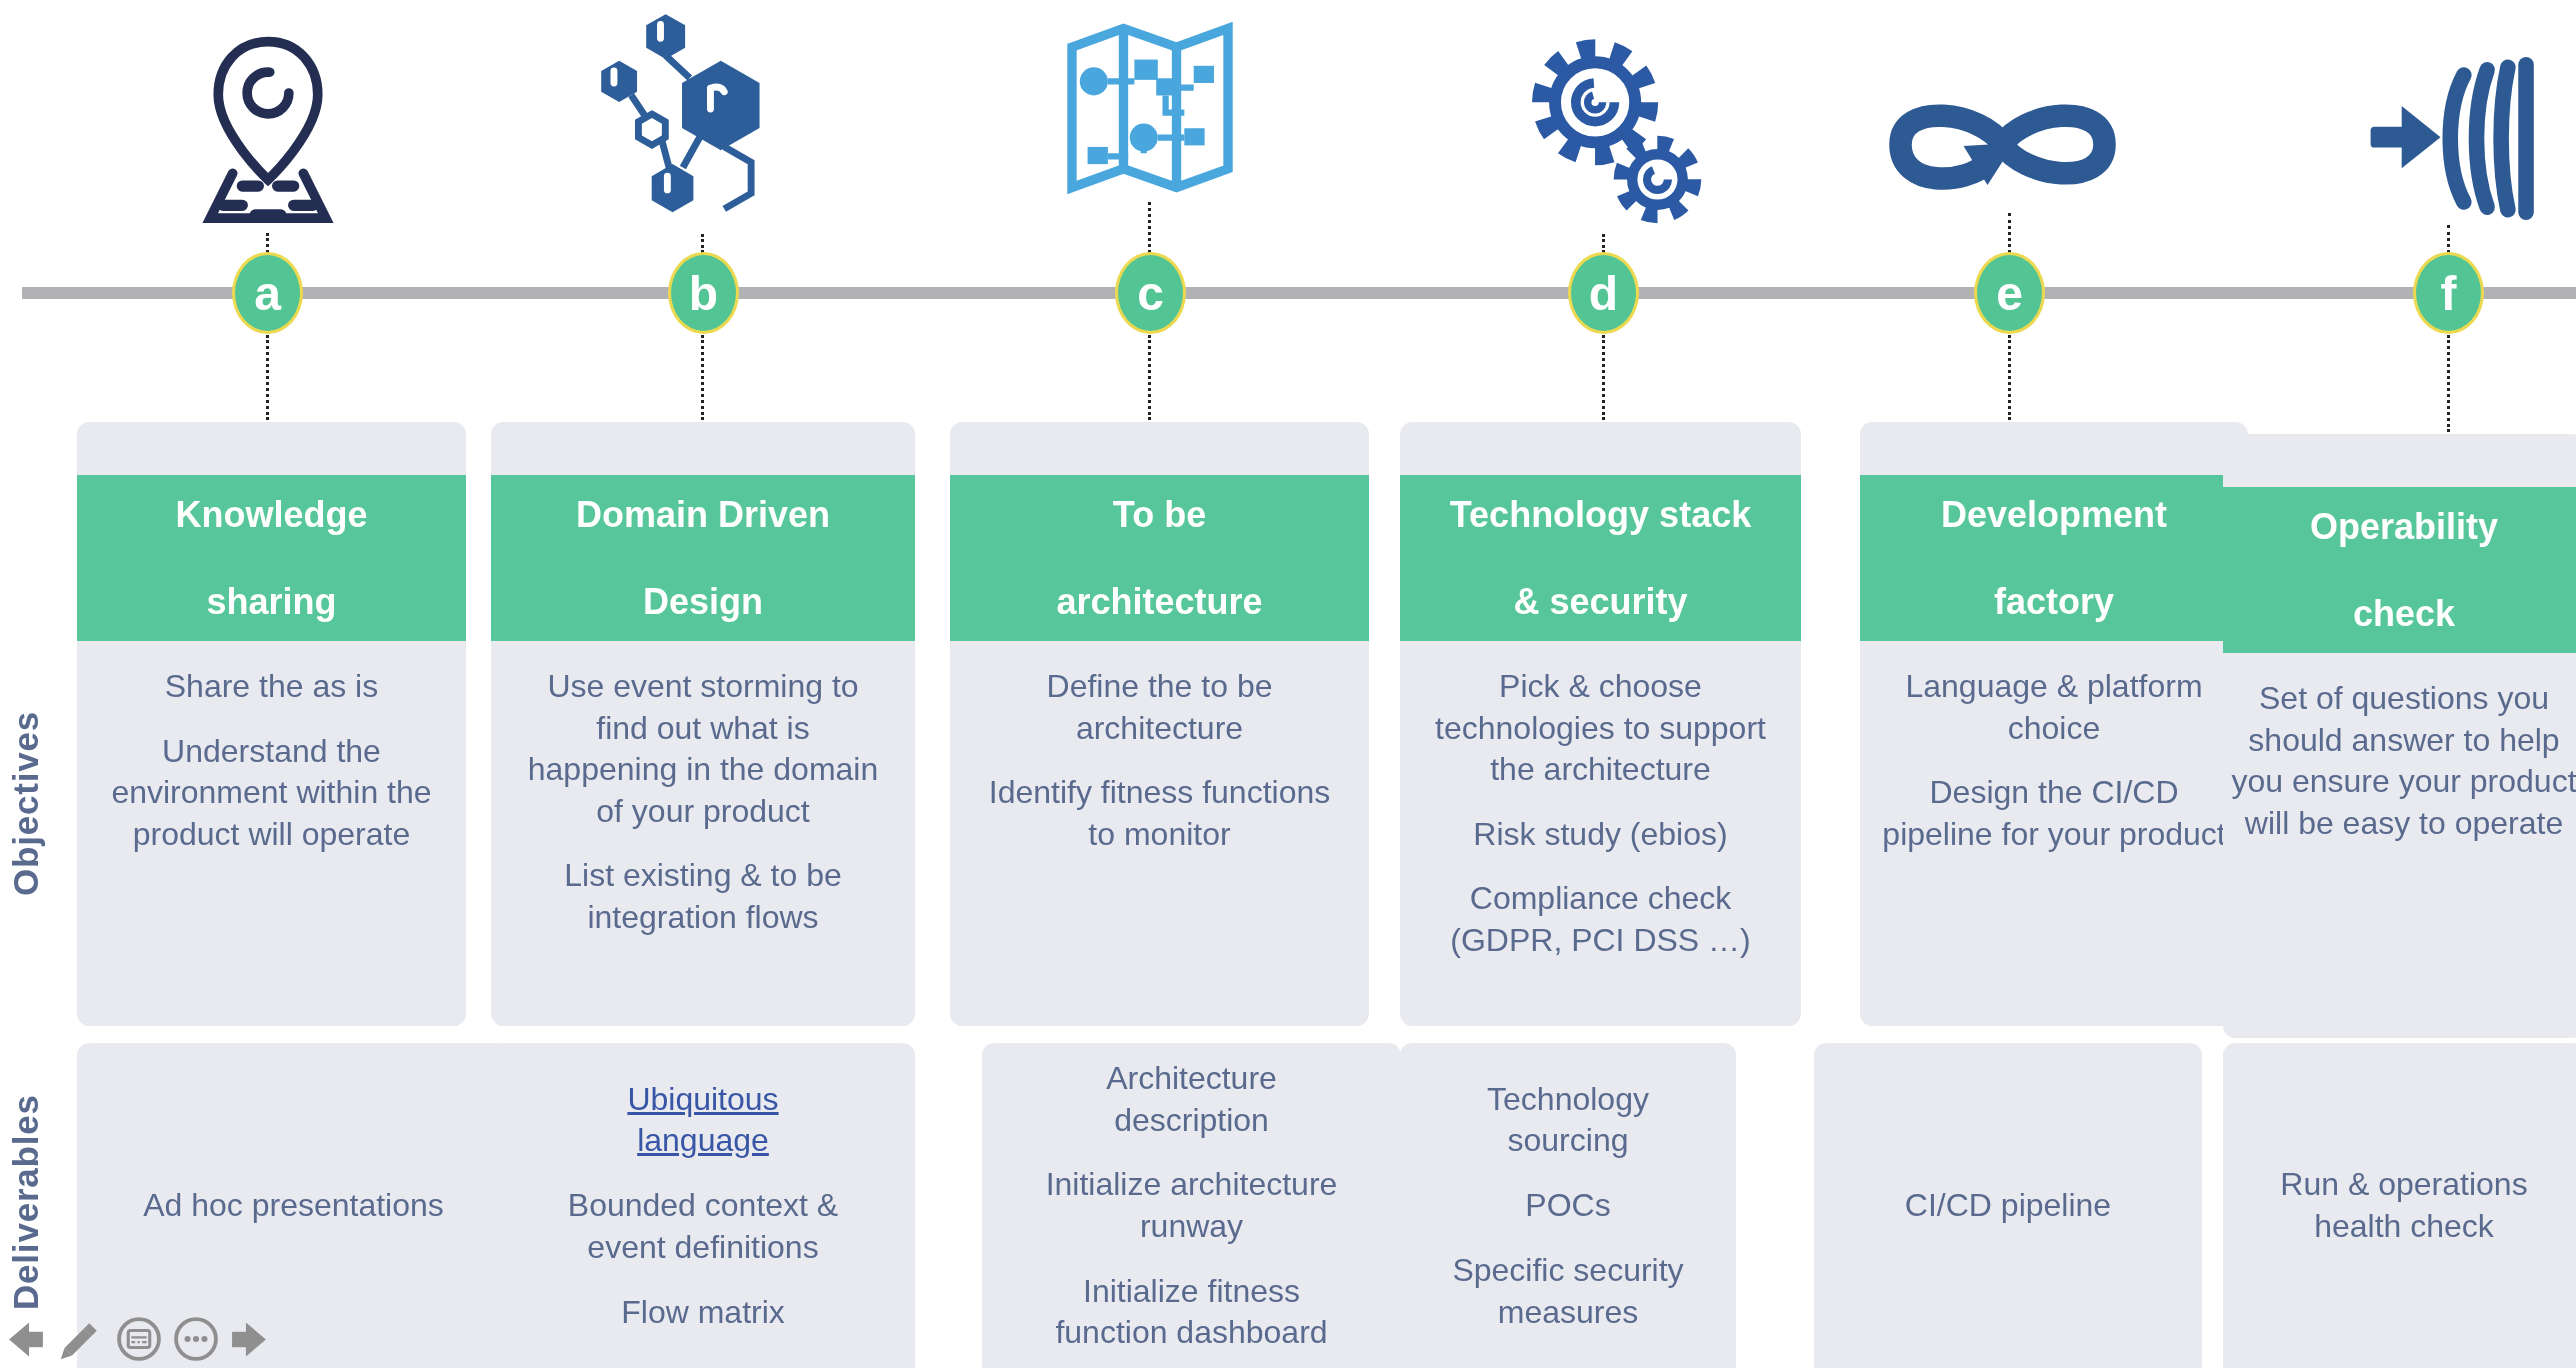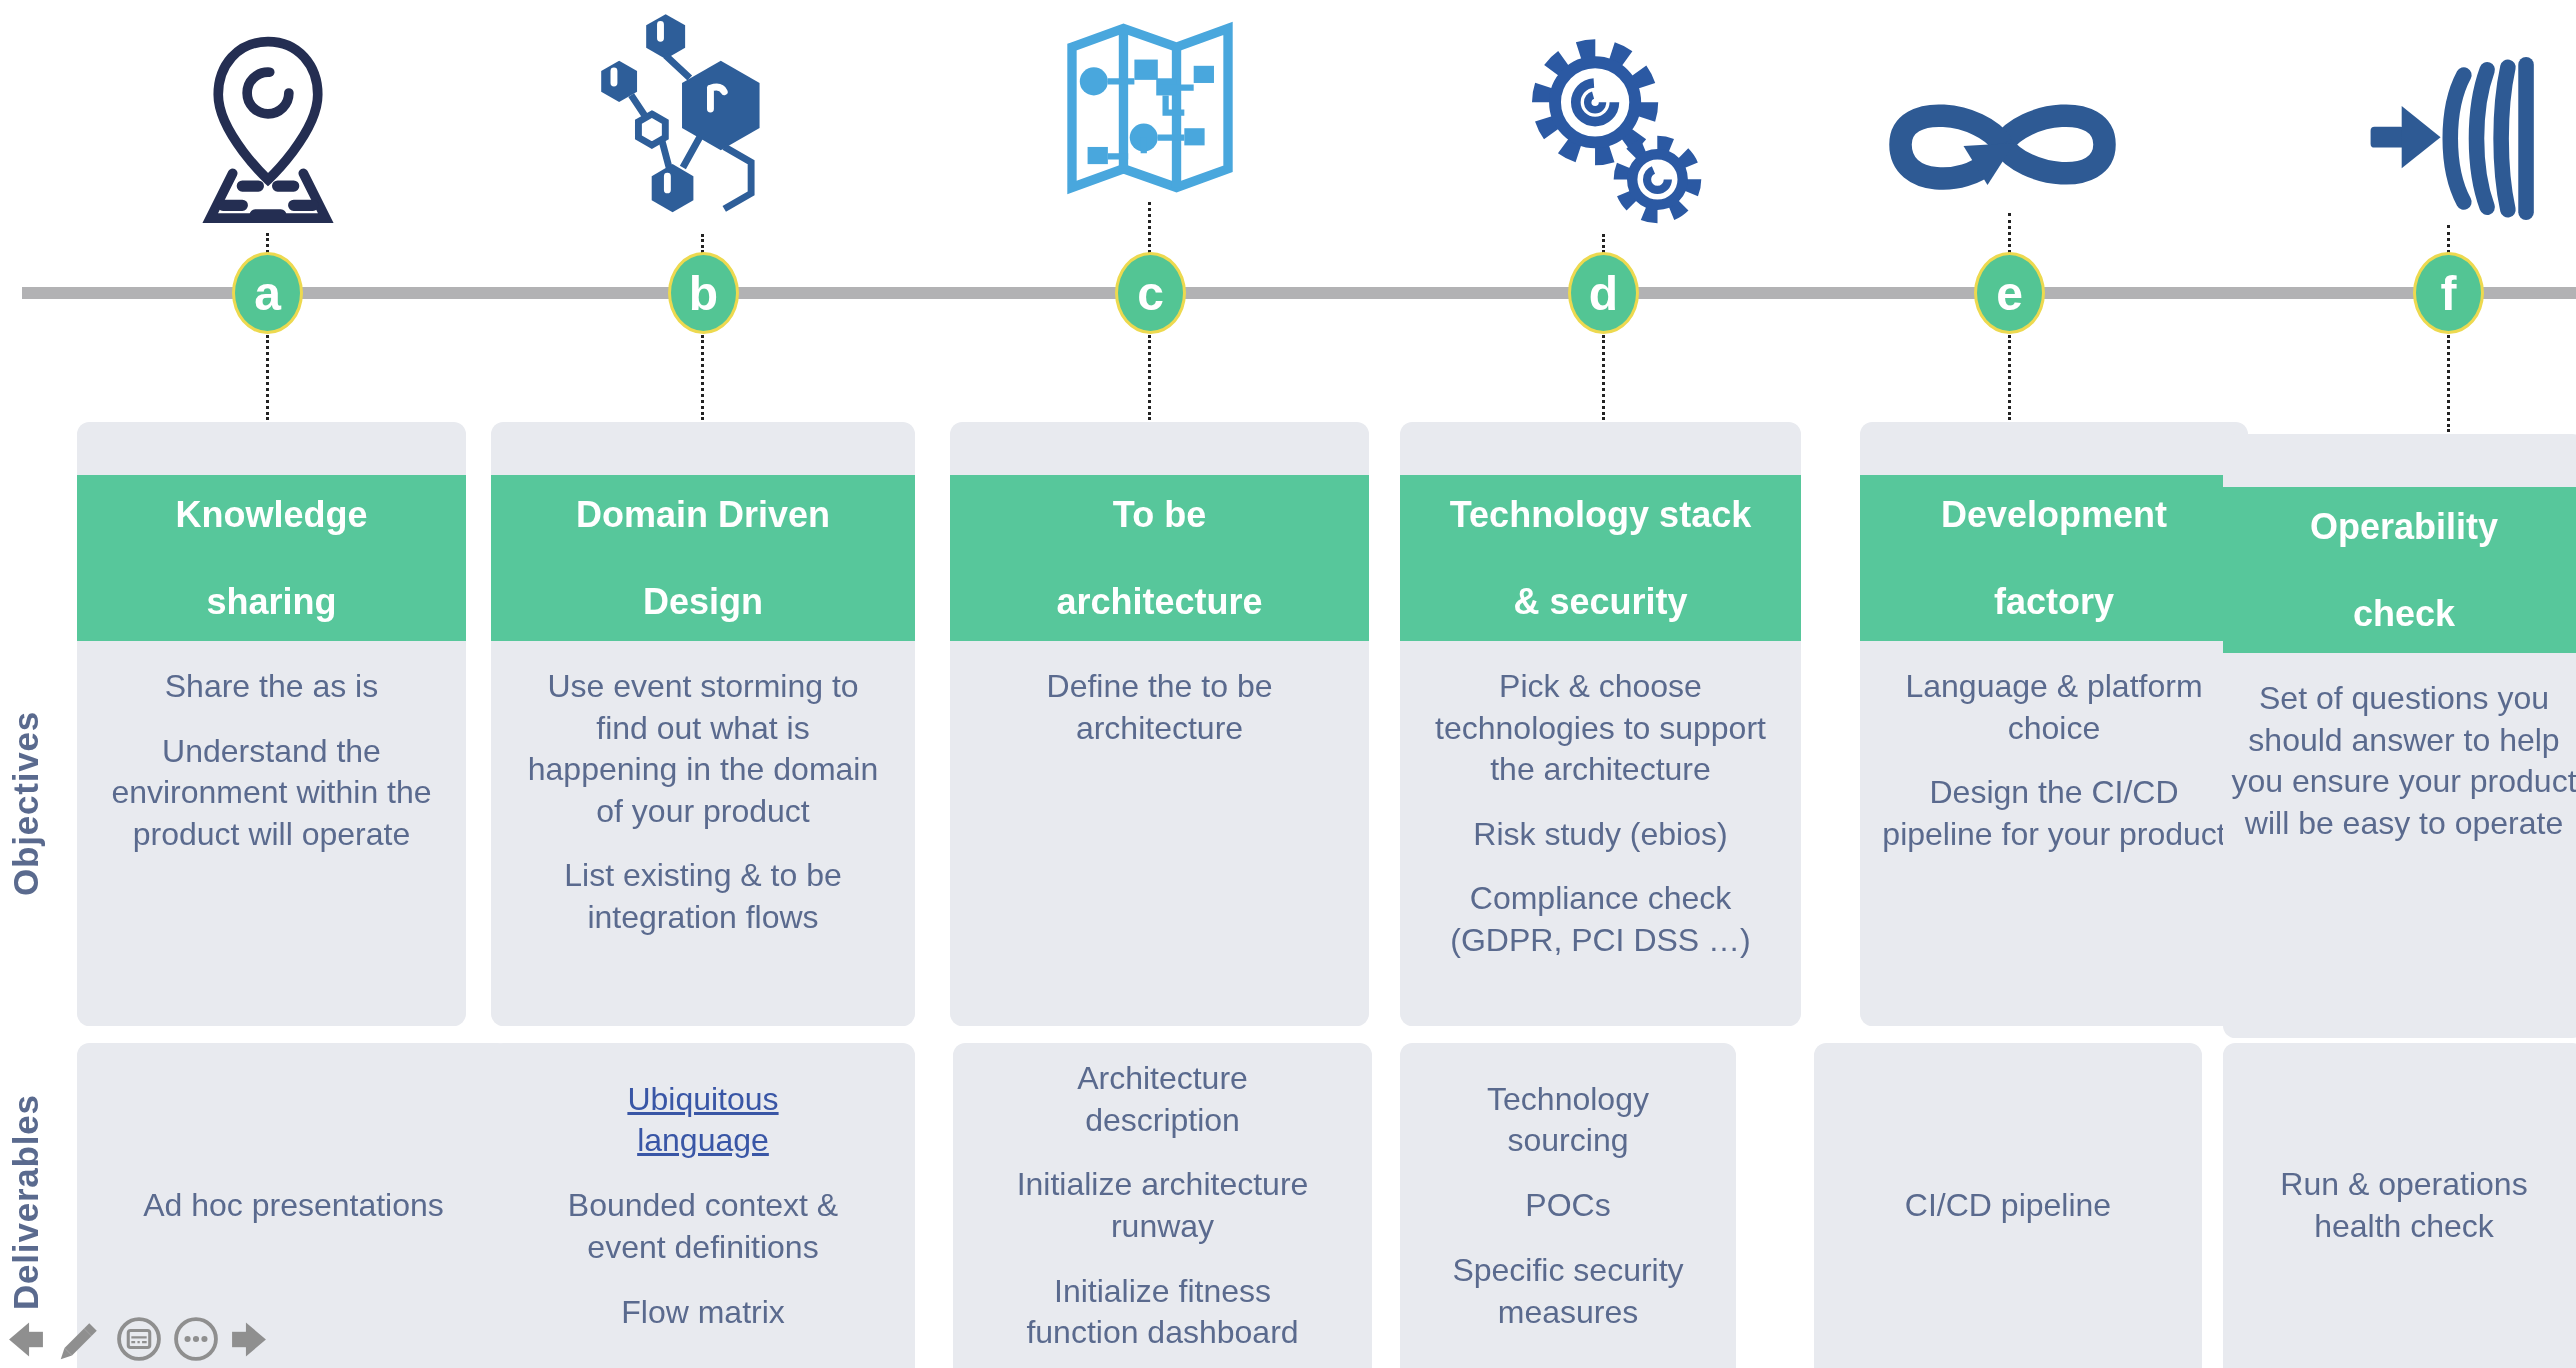--- a/index.html
+++ b/index.html
@@ -183,20 +183,21 @@
   </div>
 
   <div class="card obj-card" style="left:950px;width:419px">
     <div class="pad"></div>
     <div class="head">
       <div>To be</div>
       <div>architecture</div>
     </div>
     <div class="obj-body">
       <p>Define the to be architecture</p>
+      <p>Identify fitness functions to monitor</p>
     </div>
   </div>
 
   <div class="card obj-card" style="left:1400px;width:401px">
     <div class="pad"></div>
     <div class="head">
       <div>Technology stack</div>
       <div>&amp; security</div>
     </div>
     <div class="obj-body">
@@ -232,21 +233,21 @@
   <div class="card deliv-card" style="left:77px;width:433px">
     <p>Ad hoc presentations</p>
   </div>
 
   <div class="card deliv-card" style="left:491px;width:424px">
     <p class="link">Ubiquitous language</p>
     <p>Bounded context &amp; event definitions</p>
     <p>Flow matrix</p>
   </div>
 
-  <div class="card deliv-card" style="left:953px;width:419px">
+  <div class="card deliv-card" style="left:982px;width:419px">
     <p style="max-width:331px">Architecture description</p>
     <p style="max-width:331px">Initialize architecture runway</p>
     <p style="max-width:331px">Initialize fitness function dashboard</p>
   </div>
 
   <div class="card deliv-card" style="left:1400px;width:336px">
     <p style="max-width:254px">Technology sourcing</p>
     <p>POCs</p>
     <p style="max-width:293px">Specific security measures</p>
   </div>

